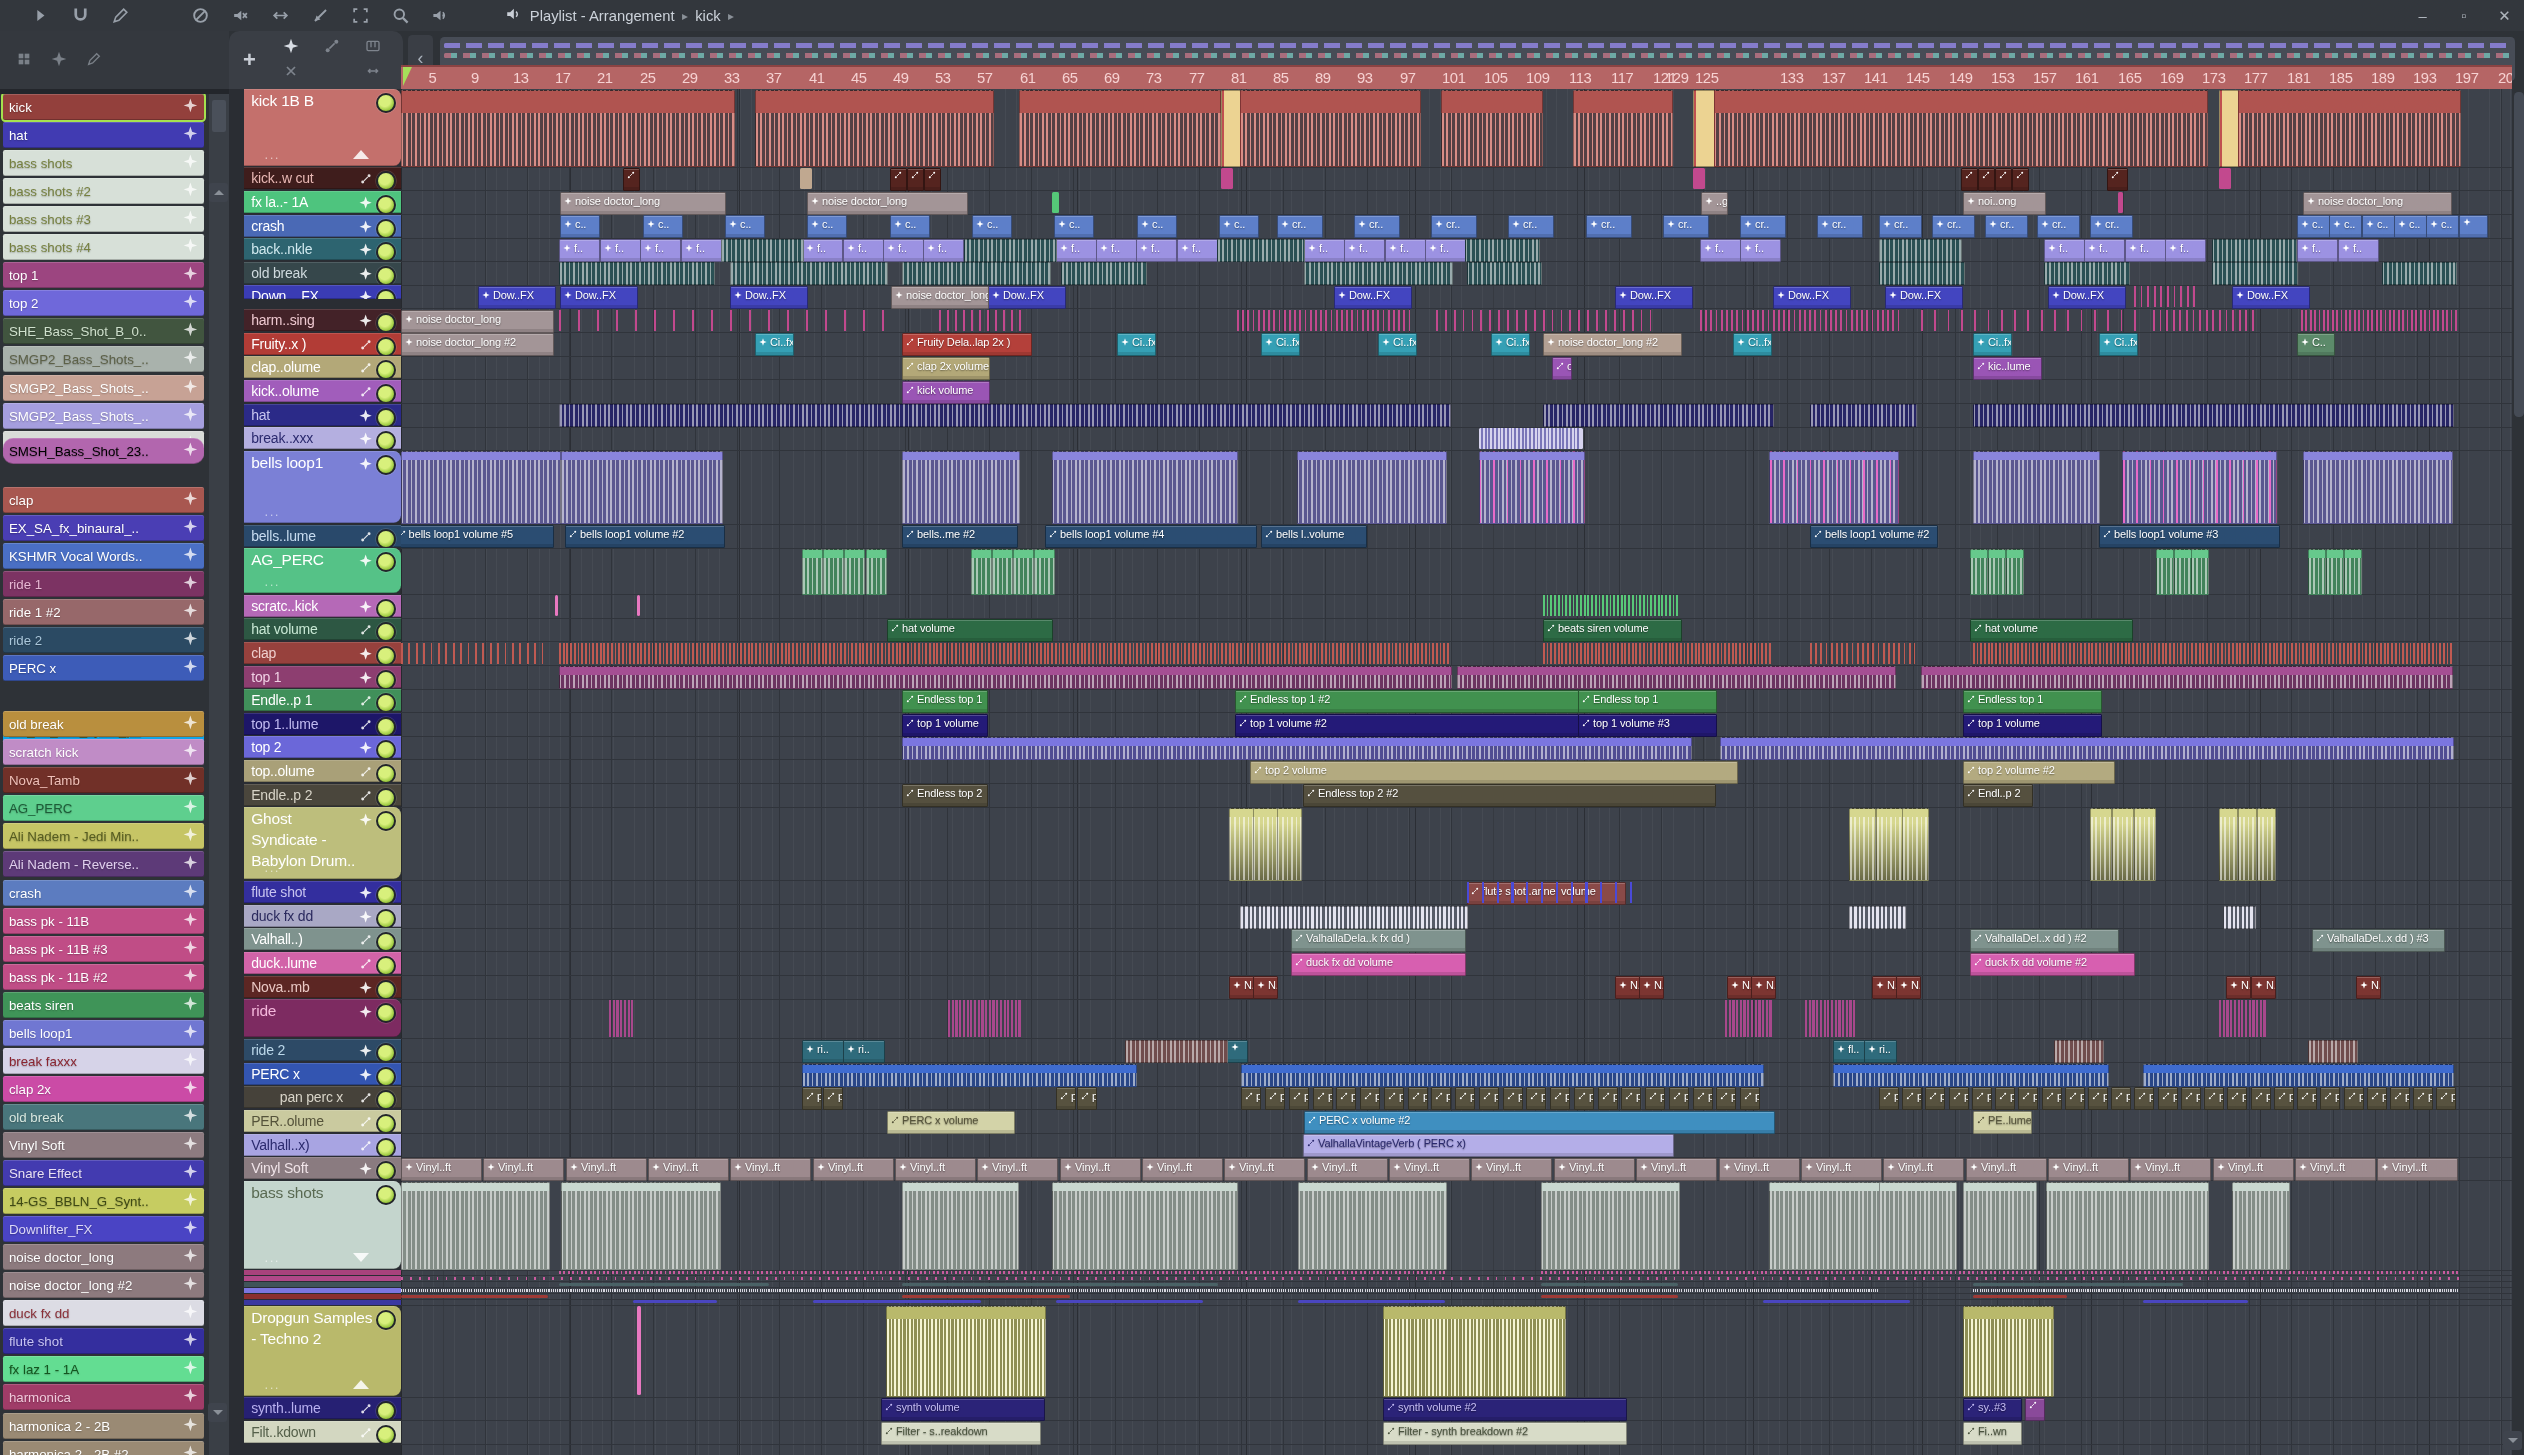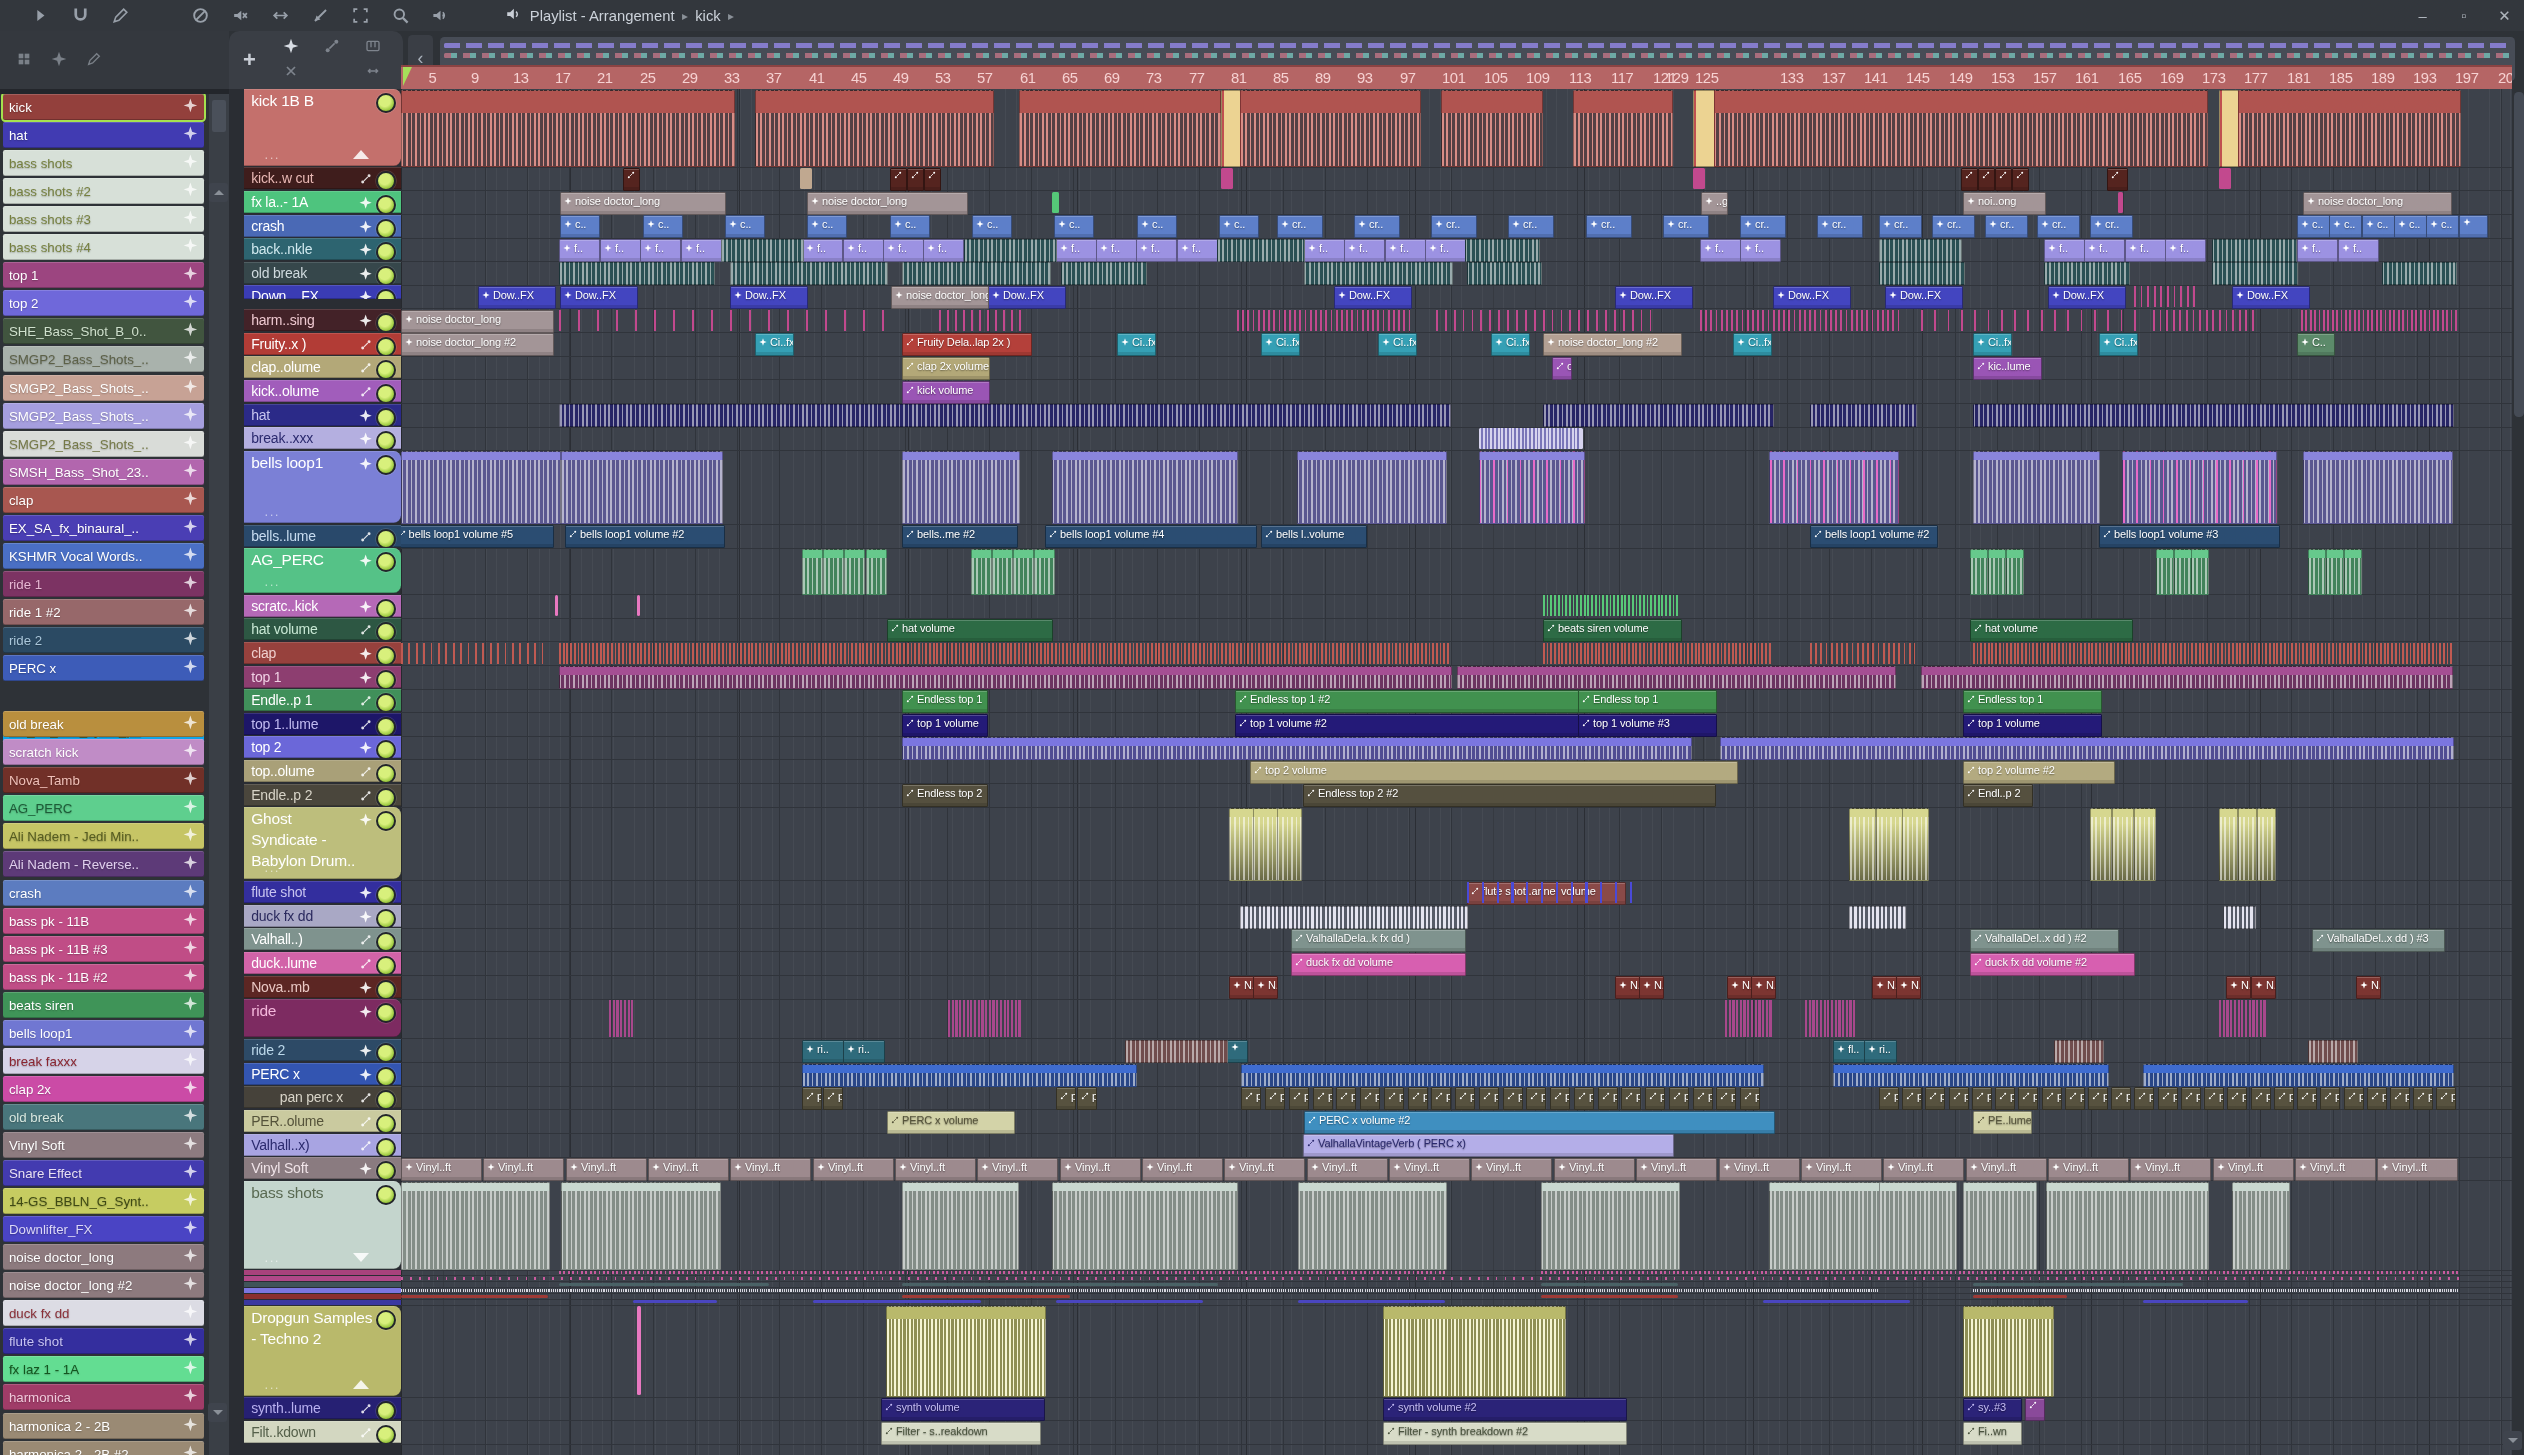--- a/index.html
+++ b/index.html
@@ -343,21 +343,21 @@
       <span style="flex:none;opacity:.9;"><svg width="14.8" height="14.8" viewBox="0 0 24 24">
           <path fill="rgba(255,255,255,.85)" d="M12 1 L14.8 9.2 23 12 14.8 14.8 12 23 9.2 14.8 1 12 9.2 9.2 Z"></path>
         </svg></span>
     </div>
     <div class="pitem" style="top: 337px; background: rgb(217, 220, 216); color: rgb(118, 122, 72);">
       <span class="plabel">SMGP2_Bass_Shots_..</span>
       <span style="flex:none;opacity:.9;"><svg width="14.8" height="14.8" viewBox="0 0 24 24">
           <path fill="rgba(255,255,255,.85)" d="M12 1 L14.8 9.2 23 12 14.8 14.8 12 23 9.2 14.8 1 12 9.2 9.2 Z"></path>
         </svg></span>
     </div>
-    <div class="pitem" style="top: 365px; background: rgb(178, 102, 174); color: #ffffff;">
+    <div class="pitem" style="top: 344px; background: rgb(178, 102, 174); color: #000000; border-radius: 10px;">
       <span class="plabel">SMSH_Bass_Shot_23..</span>
       <span style="flex:none;opacity:.9;"><svg width="14.8" height="14.8" viewBox="0 0 24 24">
           <path fill="rgba(255,255,255,.85)" d="M12 1 L14.8 9.2 23 12 14.8 14.8 12 23 9.2 14.8 1 12 9.2 9.2 Z"></path>
         </svg></span>
     </div>
     <div class="pitem" style="top: 393px; background: rgb(168, 87, 80); color: rgb(255, 255, 255);">
       <span class="plabel">clap</span>
       <span style="flex:none;opacity:.9;"><svg width="14.8" height="14.8" viewBox="0 0 24 24">
           <path fill="rgba(255,255,255,.85)" d="M12 1 L14.8 9.2 23 12 14.8 14.8 12 23 9.2 14.8 1 12 9.2 9.2 Z"></path>
         </svg></span>

